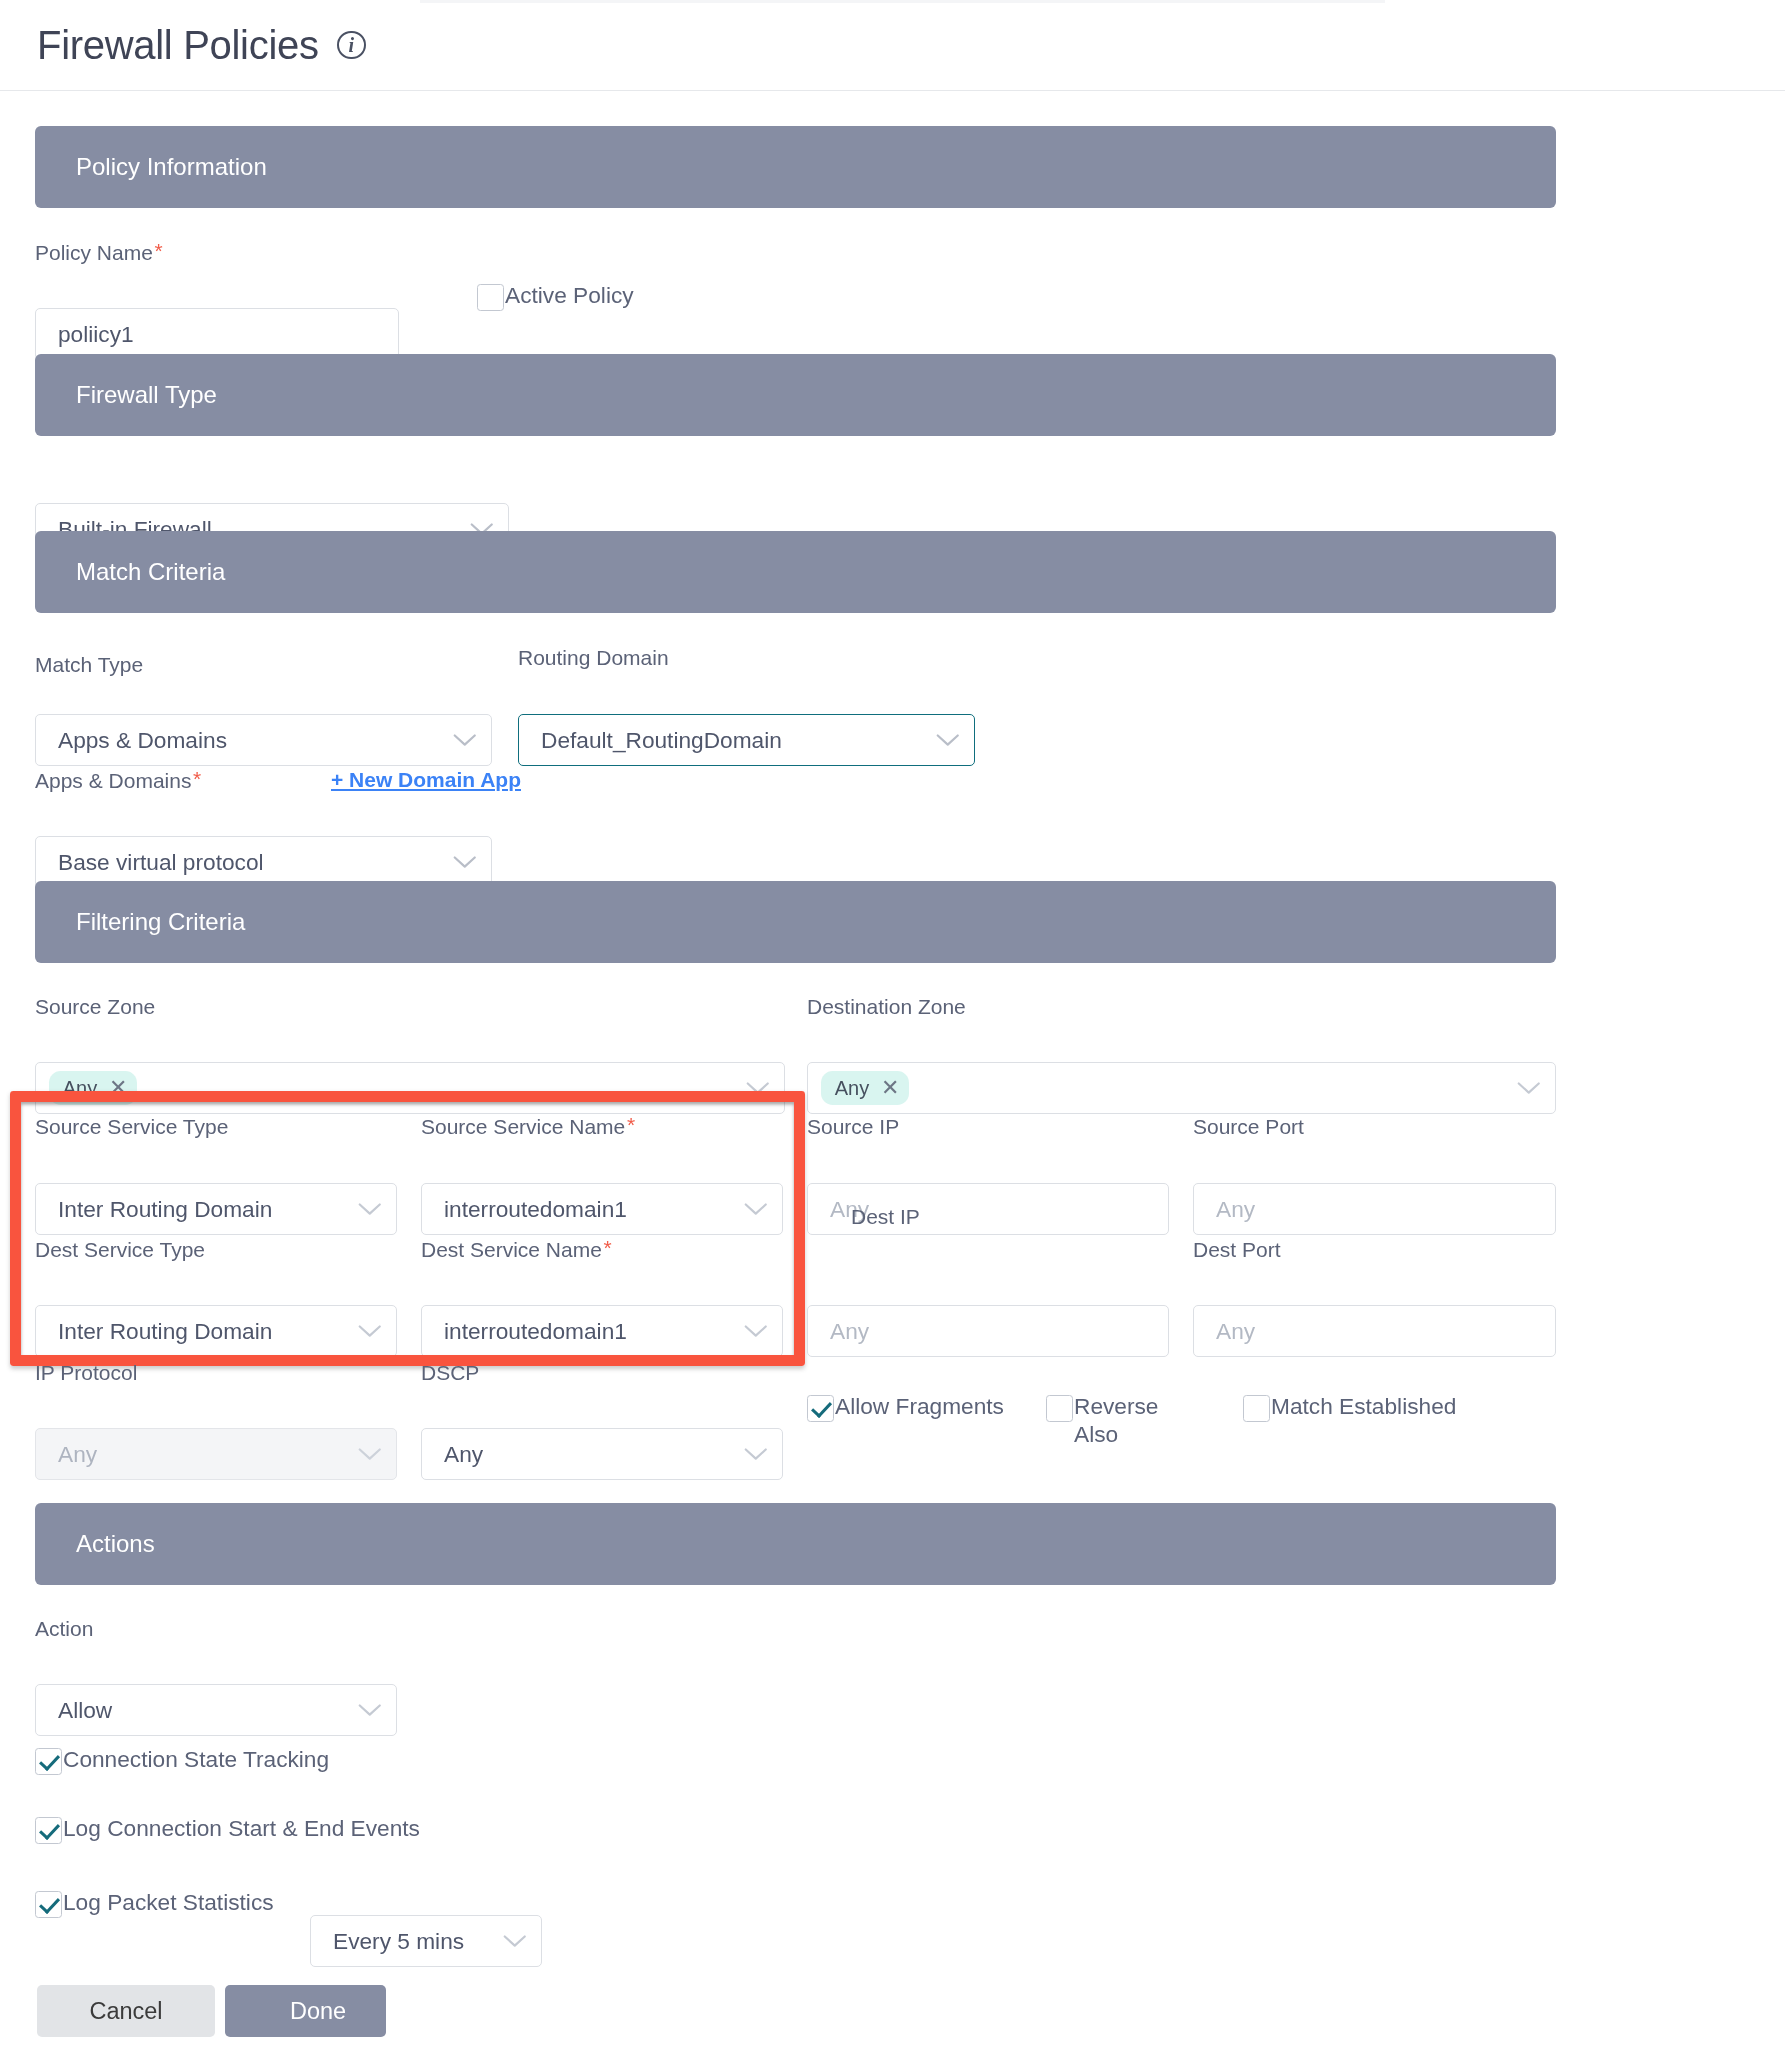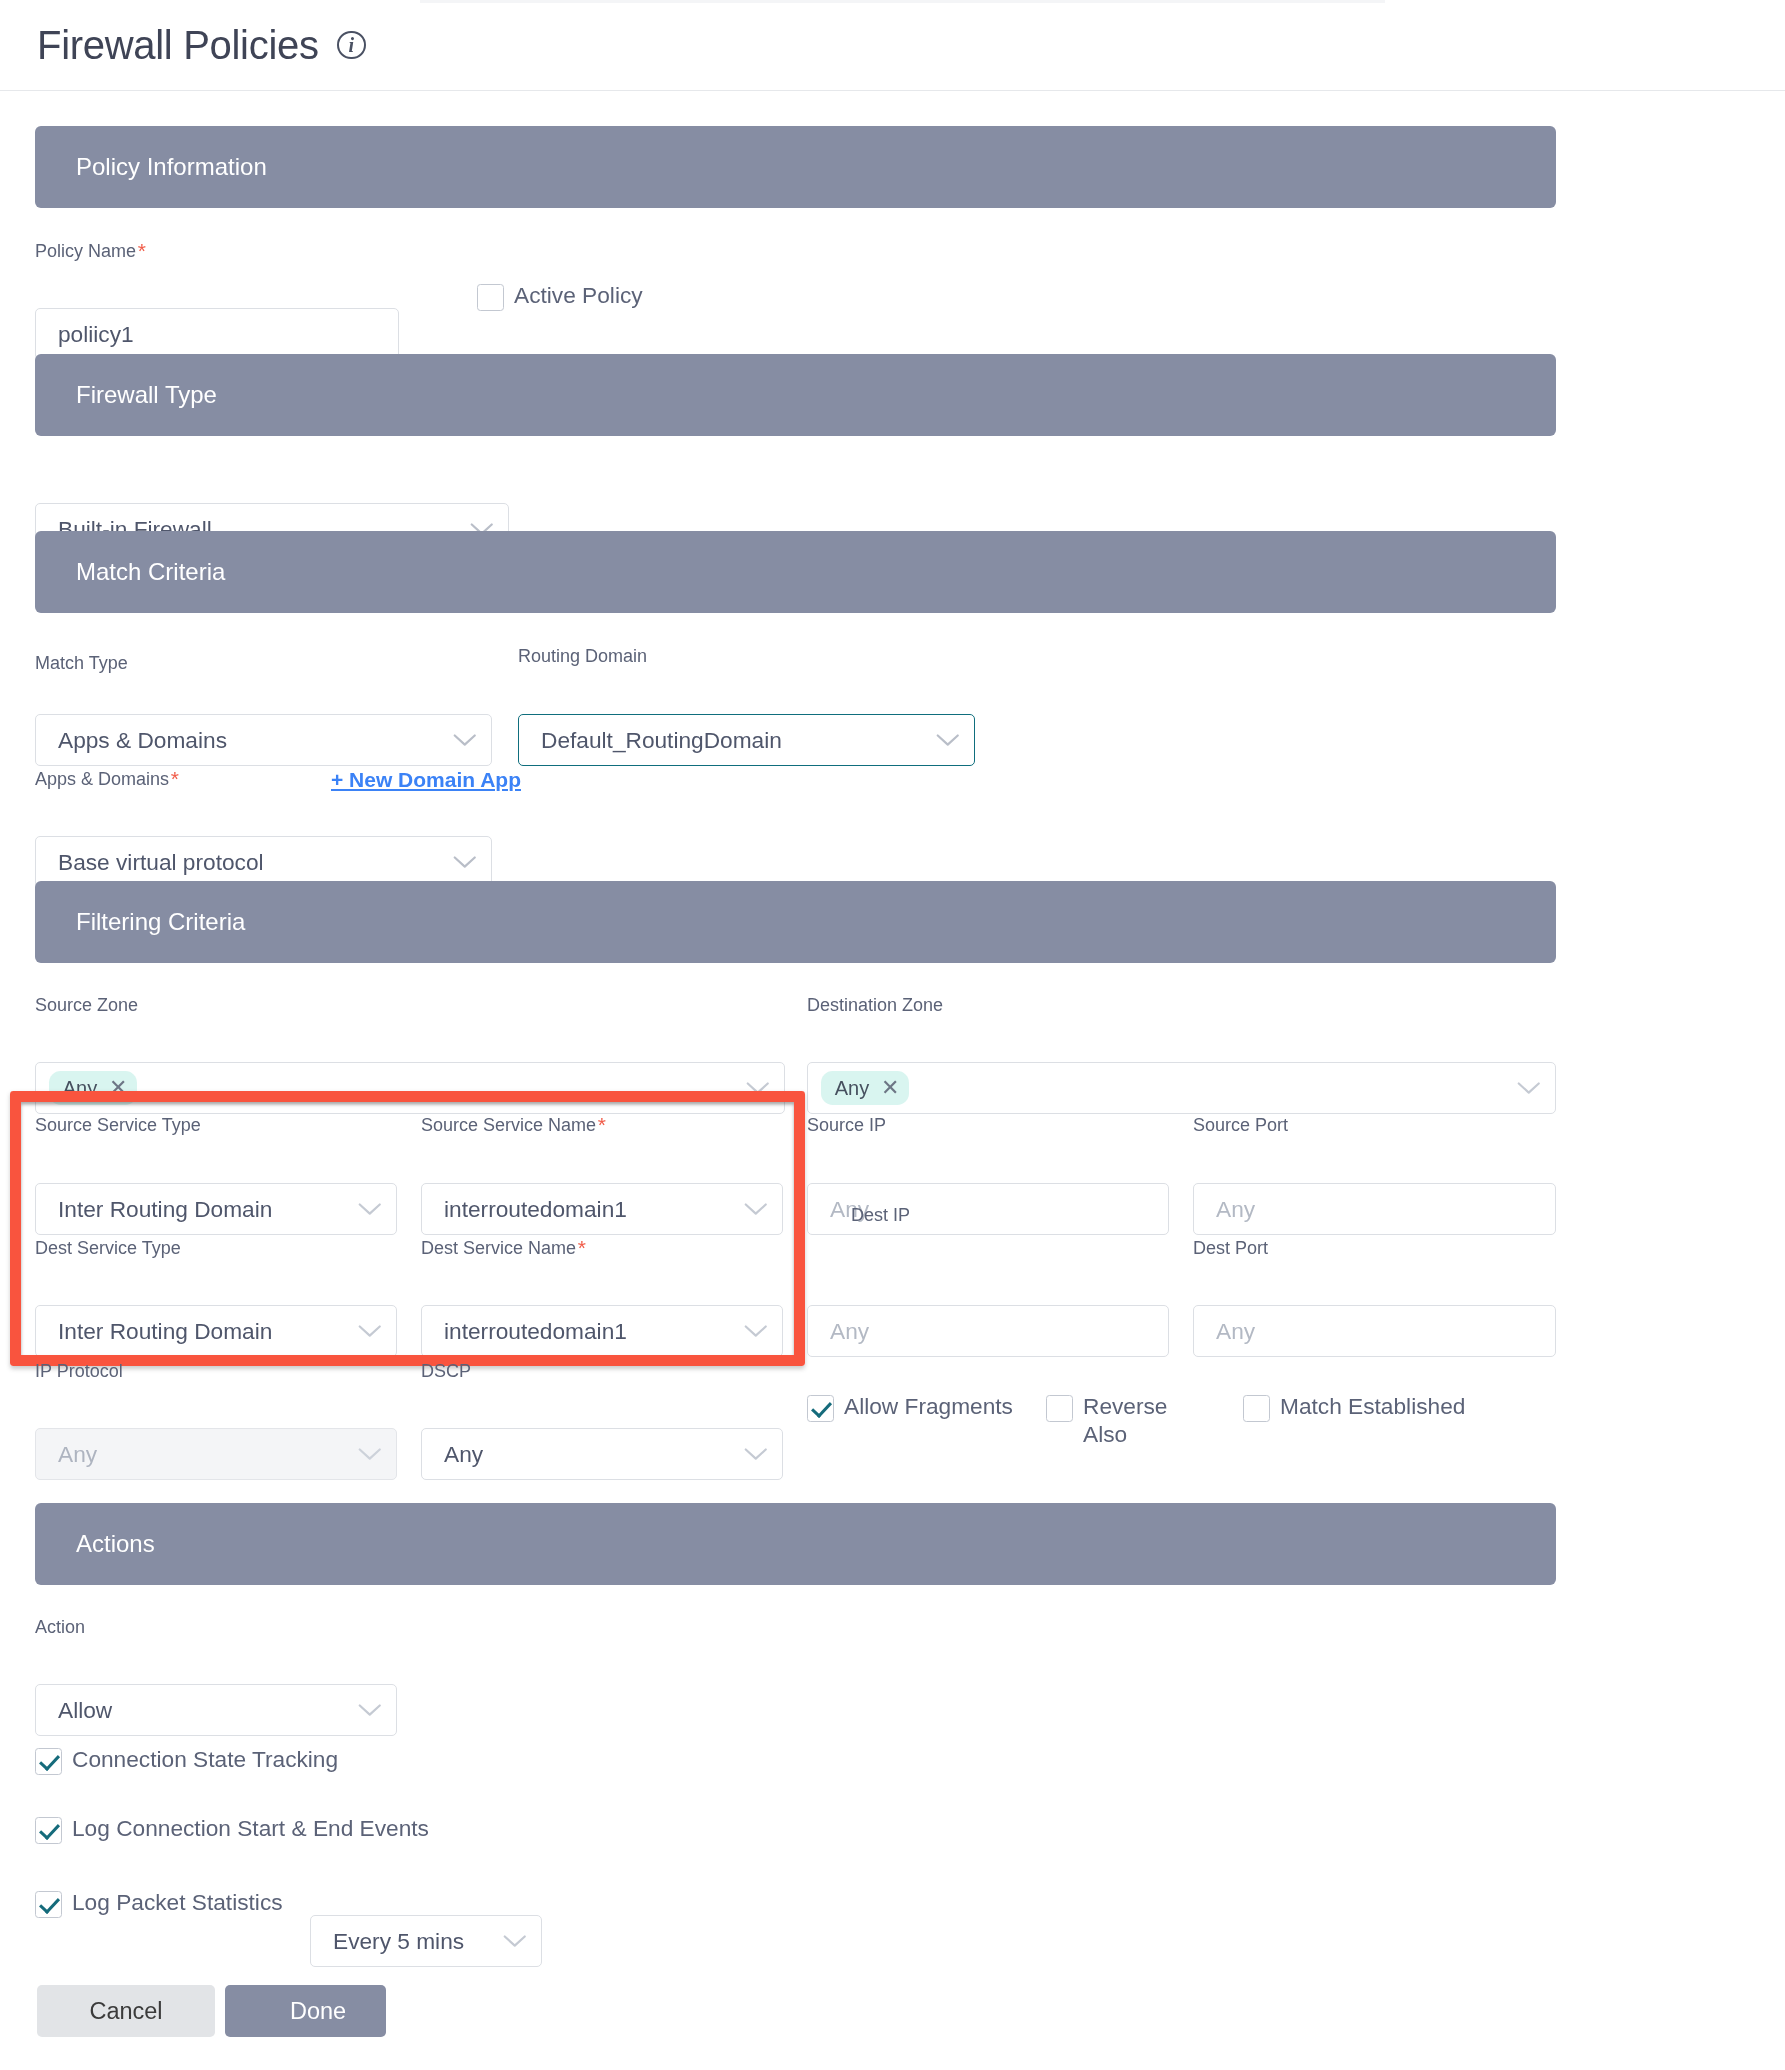--- a/index.html
+++ b/index.html
@@ -53,21 +53,21 @@
     height:82px;
     background:#868da3;
     border-radius:5.9px;
     display:flex; align-items:center;
     color:#ffffff;
     font-size:24px;
     padding-left:41px;
   }
 
   .field-label {
-    font-size:18px;
+    font-size:21px;
     color:#5b6277;
     line-height:1;
     white-space:nowrap;
   }
   .req { color:#f15d4a; font-size:21px; vertical-align:top; position:relative; top:-3.4px; left:1.7px;}
 
   .ctrl {
     height:52px;
     border:1.7px solid #dcdfe4;
     border-radius:5px;
@@ -99,21 +99,21 @@
     font-size:20px;
     color:#46505f;
     gap:11.7px;
   }
   .chip .x {
     font-size:22px; color:#6d7685; line-height:1; cursor:pointer;
     font-family:"Liberation Sans", sans-serif;
   }
 
   
-  .cbrow { display:flex; align-items:flex-start; gap:10px; }
+  .cbrow { display:flex; align-items:flex-start; gap:1px; }
   .cbox {
     width:27px; height:27px; flex:0 0 auto;
     border:1.7px solid #c3c8d1;
     border-radius:3.4px; background:#fff;
     position:relative; margin-top:1.7px;
   }
   .cbox.checked::after {
     content:""; position:absolute;
     left:7.6px; top:2.5px; width:8.4px; height:16px;
     border:solid #156b7b; border-width:0 3.4px 3.4px 0;

